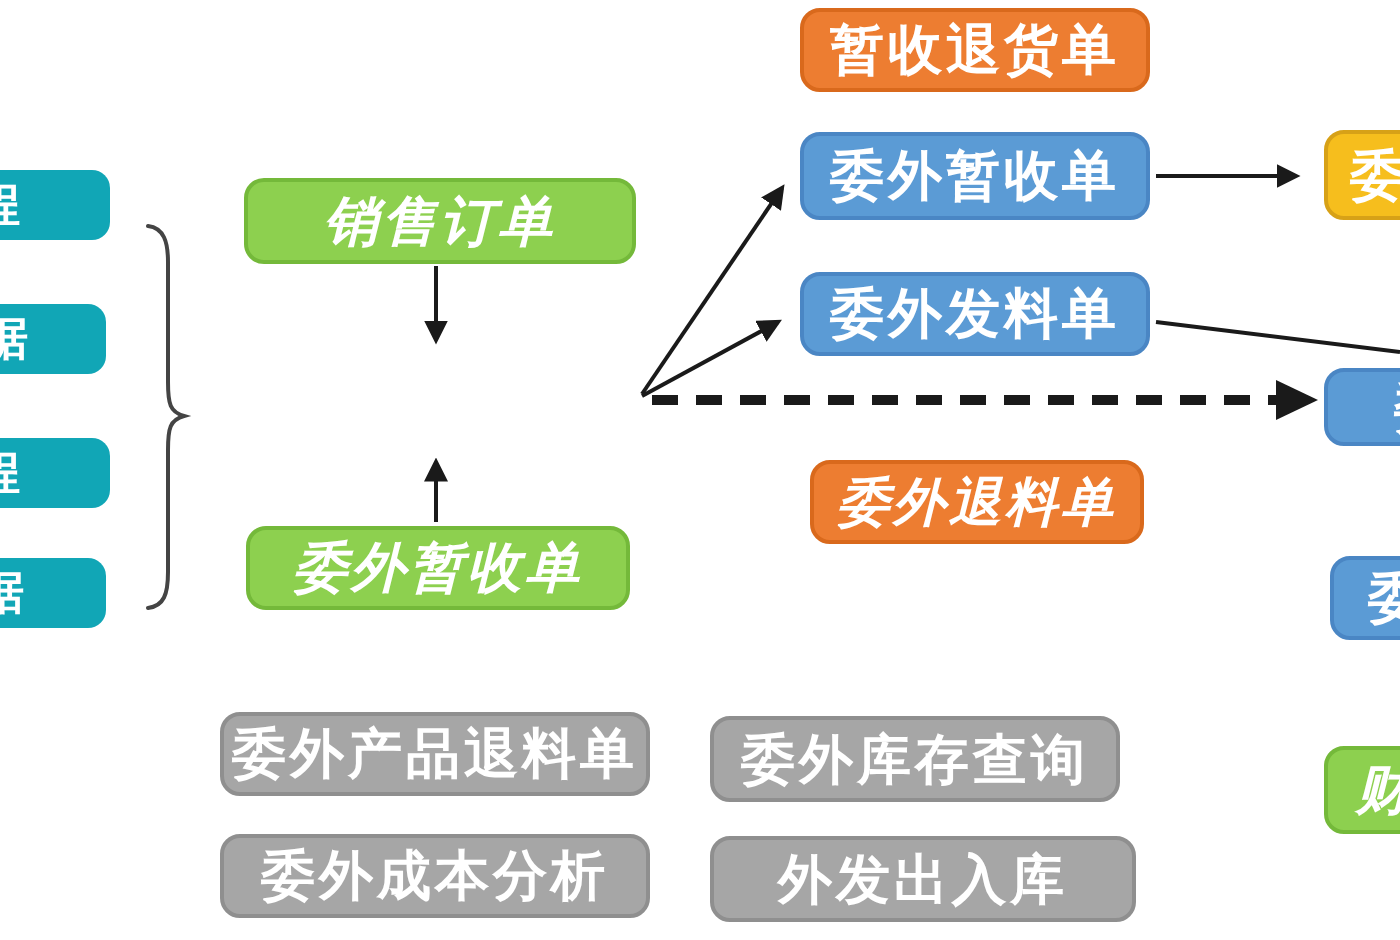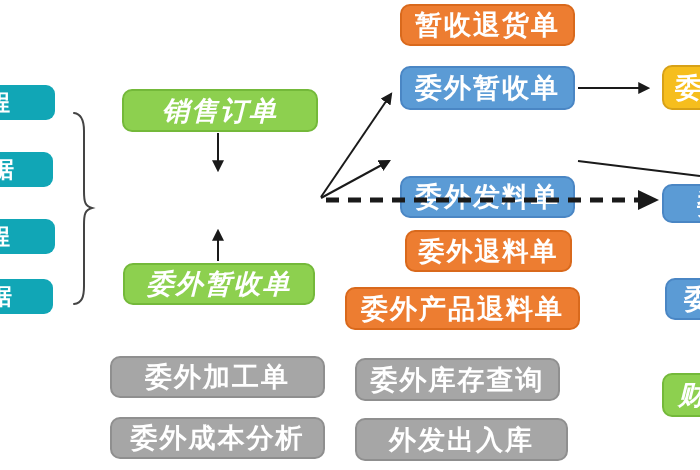--- a/index.html
+++ b/index.html
@@ -40,40 +40,37 @@
     <span>据</span>
   </div>
 
   <div class="node green" style="left:122px;top:89px;width:196px;height:43px;">
     <span>销售订单</span>
   </div>
   <div class="node green" style="left:123px;top:263px;width:192px;height:42px;">
     <span>委外暂收单</span>
   </div>
   <div class="node gray" style="left:110px;top:356px;width:215px;height:42px;">
-    <span>委外加工单</span>
+    <span>委外产品退料单</span>
   </div>
   <div class="node gray" style="left:110px;top:417px;width:215px;height:42px;">
     <span>委外成本分析</span>
   </div>
 
   <div class="node orange" style="left:400px;top:4px;width:175px;height:42px;">
     <span>暂收退货单</span>
   </div>
   <div class="node blue" style="left:400px;top:66px;width:175px;height:44px;">
     <span>委外暂收单</span>
   </div>
-  <div class="node blue" style="left:400px;top:136px;width:175px;height:42px;margin-top:40px;">
+  <div class="node blue" style="left:400px;top:136px;width:175px;height:42px;">
     <span>委外发料单</span>
   </div>
-  <div class="node orange" style="left:405px;top:230px;width:167px;height:42px;font-size:26px;">
+  <div class="node orange" style="left:405px;top:230px;width:167px;height:42px;font-size:26px;font-style:italic;">
     <span>委外退料单</span>
-  </div>
-  <div class="node orange" style="left:345px;top:287px;width:235px;height:43px;">
-    <span>委外产品退料单</span>
   </div>
   <div class="node gray" style="left:355px;top:358px;width:205px;height:43px;border-radius:10px;">
     <span>委外库存查询</span>
   </div>
   <div class="node gray" style="left:355px;top:418px;width:213px;height:43px;">
     <span>外发出入库</span>
   </div>
 
   <div class="node yellow rightcut" style="left:662px;top:65px;width:60px;height:45px;padding-left:11px;">
     <span>委</span>

